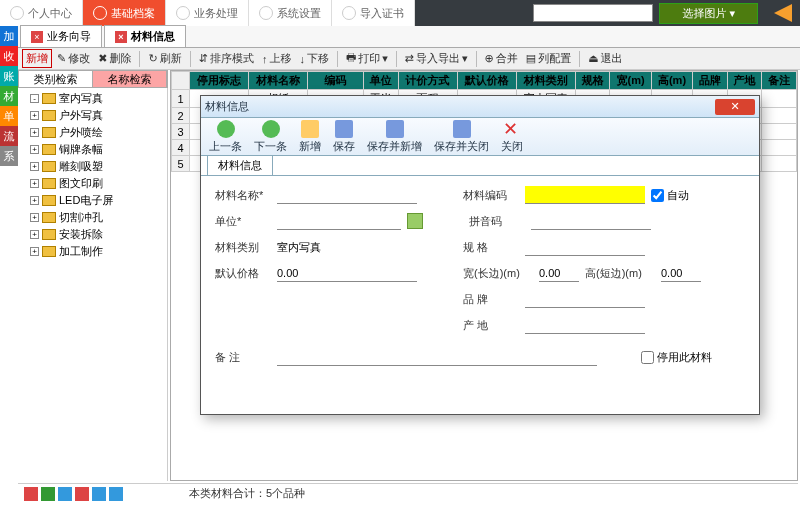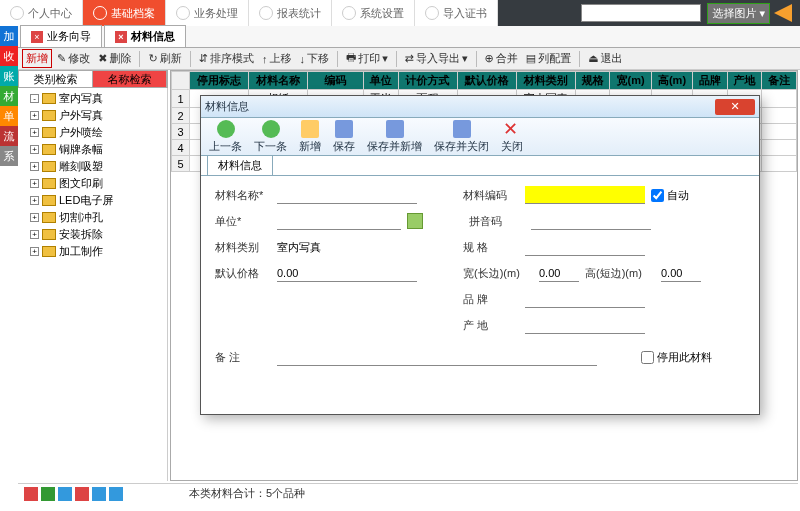--- a/index.html
+++ b/index.html
@@ -4,34 +4,34 @@
 <style>
 *{box-sizing:border-box;margin:0;padding:0;font-family:"Microsoft YaHei",SimSun,sans-serif;font-size:11px;}
 body{background:#fff;width:800px;height:511px;overflow:hidden;position:relative;}
 .topbar{background:#363b40;height:26px;display:flex;align-items:center;}
 .topbar .tab{height:26px;display:flex;align-items:center;padding:0 10px;color:#666;background:#fff;border-right:1px solid #ddd;gap:4px;}
 .topbar .tab.active{background:#f04e2e;color:#fff;}
 .topbar .tab .ic{width:14px;height:14px;border-radius:50%;border:1px solid #ccc;display:inline-block;}
 .topbar .tab.active .ic{border-color:#fff;}
 .topbar .spacer{flex:1;}
 .topbar .search{width:120px;height:18px;background:#fff;border:1px solid #888;margin-right:6px;}
-.topbar .imgbtn{background:#737373;color:#fff;padding:2px 4px;margin-right:4px;border:1px solid #2ea018;}
+.topbar .imgbtn{background:#4d7c0f;color:#fff;padding:2px 22px;margin-right:16px;border:1px solid #2ea018;}
 .topbar .bell{width:18px;height:18px;background:#f8a02e;clip-path:polygon(0 50%,100% 0,100% 100%);margin-right:8px;}
 .left-rail{position:absolute;left:0;top:26px;width:18px;display:flex;flex-direction:column;}
 .left-rail div{width:18px;height:20px;display:flex;align-items:center;justify-content:center;color:#fff;font-size:11px;}
 .c-blue{background:#1173d6}.c-red{background:#e22}.c-teal{background:#0aa}.c-grn{background:#3a3}.c-org{background:#f80}.c-drd{background:#b33}.c-gry{background:#888}
 .subtabs{position:absolute;left:18px;top:26px;right:0;height:22px;border-bottom:1px solid #aaa;display:flex;align-items:flex-end;background:#f7f7f7;}
 .subtabs .stab{padding:3px 10px;border:1px solid #aaa;border-bottom:none;background:#fff;margin-left:2px;display:flex;align-items:center;gap:4px;}
 .subtabs .stab .x{width:12px;height:12px;background:#d44;color:#fff;display:flex;align-items:center;justify-content:center;font-size:9px;}
 .toolbar{position:absolute;left:18px;top:48px;right:0;height:22px;background:#f0f0f0;border-bottom:1px solid #ccc;display:flex;align-items:center;gap:2px;padding:0 4px;font-size:11px;}
 .toolbar .tb{display:flex;align-items:center;gap:2px;padding:1px 3px;color:#333;}
 .toolbar .tb.new{border:1px solid #c00;color:#c00;}
 .toolbar .sep{width:1px;height:16px;background:#bbb;margin:0 3px;}
 .tree-head{position:absolute;left:18px;top:70px;width:150px;height:18px;display:flex;border:1px solid #aaa;}
-.tree-head div{flex:1;text-align:center;background:#ef4444;border-right:1px solid #aaa;line-height:16px;}
+.tree-head div{flex:1;text-align:center;background:#fca5a5;border-right:1px solid #aaa;line-height:16px;}
 .tree-head div.on{background:#fff;}
 .tree{position:absolute;left:18px;top:88px;width:150px;bottom:30px;border-right:1px solid #ccc;overflow:auto;padding:2px;}
 .tree .node{display:flex;align-items:center;gap:3px;padding:1px 0 1px 10px;}
 .tree .node .pm{width:9px;height:9px;border:1px solid #888;display:flex;align-items:center;justify-content:center;font-size:8px;line-height:1;}
 .tree .node .fold{width:14px;height:11px;background:#f0c040;border:1px solid #b08000;}
 .tree .node.sel span.t{background:#fff;color:#000;}
 .grid{position:absolute;left:170px;top:70px;right:2px;bottom:30px;border:1px solid #aaa;}
 .grid table{border-collapse:collapse;width:100%;}
 .grid th,.grid td{border:1px solid #ccc;padding:1px 4px;font-size:11px;text-align:center;height:16px;white-space:nowrap;}
 .grid th{background:#0f766e;}
@@ -69,24 +69,20 @@
   <div class="tab active">
       <span class="ic"></span>
       <span>基础档案</span>
     </div>
   <div class="tab">
       <span class="ic"></span>
       <span>业务处理</span>
     </div>
   <div class="tab">
       <span class="ic"></span>
-      <span>报表统计</span>
-    </div>
-  <div class="tab">
-      <span class="ic"></span>
       <span>系统设置</span>
     </div>
   <div class="tab">
       <span class="ic"></span>
       <span>导入证书</span>
     </div>
   <div class="spacer"></div>
   <input class="search" style="">
   <div class="imgbtn"><span>选择图片</span> ▾</div>
   <div class="bell"></div>

